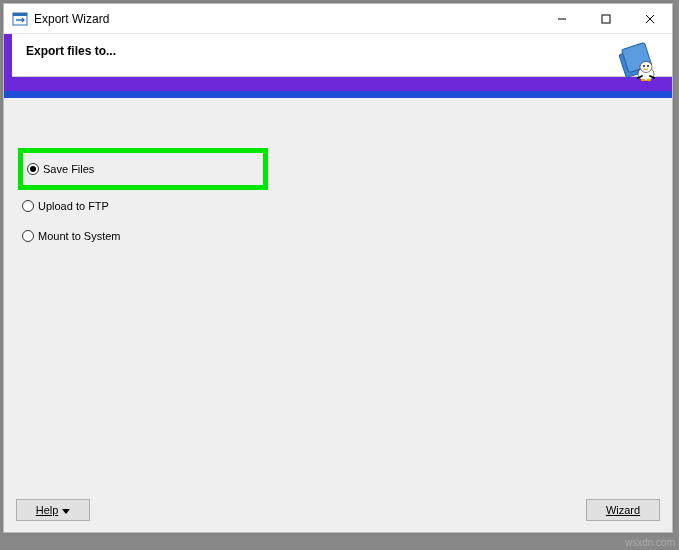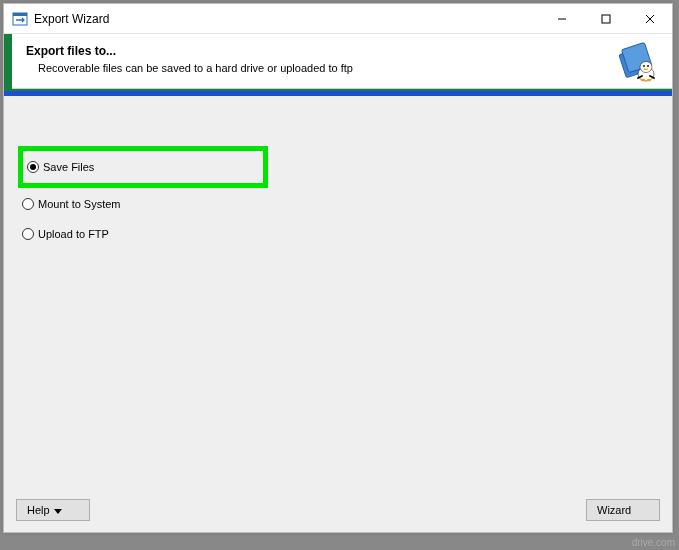--- a/index.html
+++ b/index.html
@@ -11,21 +11,21 @@
       height: 550px;
       position: relative;
       overflow: hidden;
     }
     .window {
       position: absolute;
       left: 3px;
       top: 3px;
       width: 670px;
       height: 530px;
-      background: #15803d;
+      background: #6d28d9;
       border: 1px solid #bcbcbc;
       box-shadow: 0 0 4px rgba(0,0,0,0.15);
     }
     .titlebar {
       height: 30px;
       display: flex;
       align-items: center;
       background: #fff;
       border-bottom: 1px solid #e5e5e5;
     }
@@ -78,21 +78,21 @@
       width: 44px;
       height: 44px;
     }
     .content {
       position: absolute;
       left: 0;
       right: 0;
       top: 87px;
       bottom: 44px;
       background: #efefef;
-      border-top: 5px solid #1d4ed8;
+      border-top: 7px solid #1d4ed8;
     }
     .options {
       padding-top: 50px;
       padding-left: 14px;
     }
     .option-row {
       display: flex;
       align-items: center;
       height: 20px;
       margin-bottom: 10px;
@@ -141,22 +141,24 @@
     }
     .btn {
       height: 22px;
       min-width: 74px;
       background: #e1e1e1;
       border: 1px solid #adadad;
       font-size: 11px;
       color: #000;
       display: inline-flex;
       align-items: center;
+      justify-content: center;
       cursor: pointer;
       padding: 0 10px;
+      text-decoration: underline;
     }
     .btn.primary {
       border: 1px solid #0078d7;
       outline: 1px solid #0078d7;
       outline-offset: -2px;
     }
     .footer .spacer { flex: 1; }
     .footer .btn + .btn { margin-left: 8px; }
     .help-arrow {
       margin-left: 4px;
@@ -199,21 +201,20 @@
         <svg width="10" height="10" viewBox="0 0 10 10">
             <line x1="1" y1="1" x2="9" y2="9" stroke="#000" stroke-width="1"></line>
             <line x1="9" y1="1" x2="1" y2="9" stroke="#000" stroke-width="1"></line>
           </svg>
       </div>
     </div>
   </div>
 
   <div class="header">
     <h1>Export files to...</h1>
-    <div class="subtitle">Recoverable files can be saved to a hard drive or uploaded to ftp</div>
     <div class="header-icon">
       <svg width="44" height="44" viewBox="0 0 44 44">
         <g transform="rotate(-18 22 22)">
           <rect x="8" y="10" width="24" height="24" rx="2" fill="#3d84d6" stroke="#2a5f9e" stroke-width="1"></rect>
           <rect x="12" y="6" width="24" height="24" rx="2" fill="#5a9ce0" stroke="#2a5f9e" stroke-width="1"></rect>
         </g>
         <ellipse cx="32" cy="34" rx="8" ry="7" fill="#fff" stroke="#000" stroke-width="0.5"></ellipse>
         <ellipse cx="32" cy="27" rx="6" ry="5.5" fill="#fff" stroke="#000" stroke-width="0.5"></ellipse>
         <circle cx="30" cy="26" r="0.9" fill="#000"></circle>
         <circle cx="34" cy="26" r="0.9" fill="#000"></circle>
@@ -229,26 +230,26 @@
   <div class="content">
     <div class="options">
 
       <div class="option-row highlighted">
         <span class="radio selected"></span>
         <span class="option-label">Save Files</span>
       </div>
 
       <div class="option-row">
         <span class="radio"></span>
-        <span class="option-label">Mount to System</span>
+        <span class="option-label">Upload to FTP</span>
       </div>
 
       <div class="option-row">
         <span class="radio"></span>
-        <span class="option-label">Upload to FTP</span>
+        <span class="option-label">Mount to System</span>
       </div>
 
     </div>
   </div>
 
   <div class="footer">
     <div class="btn">
       <span>Help</span>
       <span class="help-arrow">
         <svg width="8" height="5" viewBox="0 0 8 5">
@@ -257,13 +258,13 @@
       </span>
     </div>
     <div class="spacer"></div>
     <div class="btn">
       <span>Wizard</span>
     </div>
   </div>
 
 </div>
 
-<div class="watermark">drive.com</div>
+<div class="watermark">wsxdn.com</div>
 
 </body></html>

